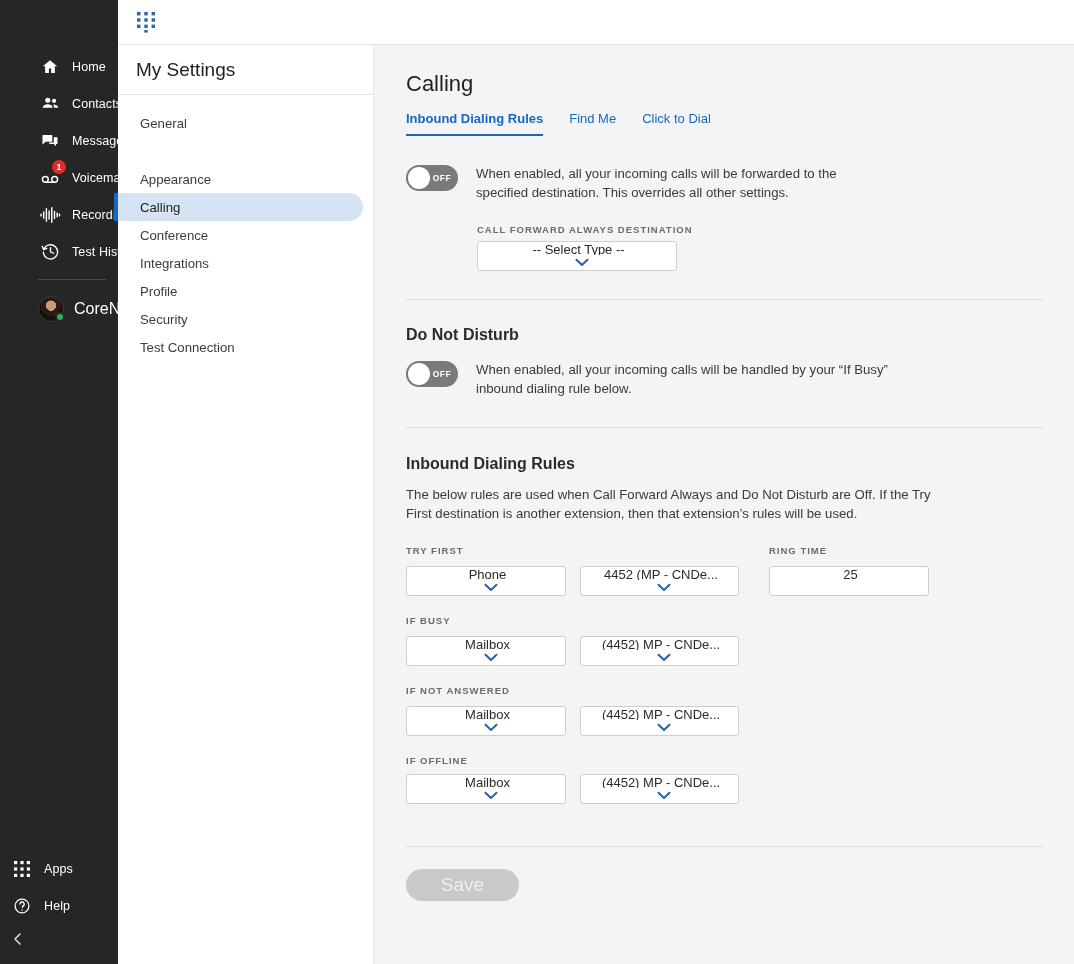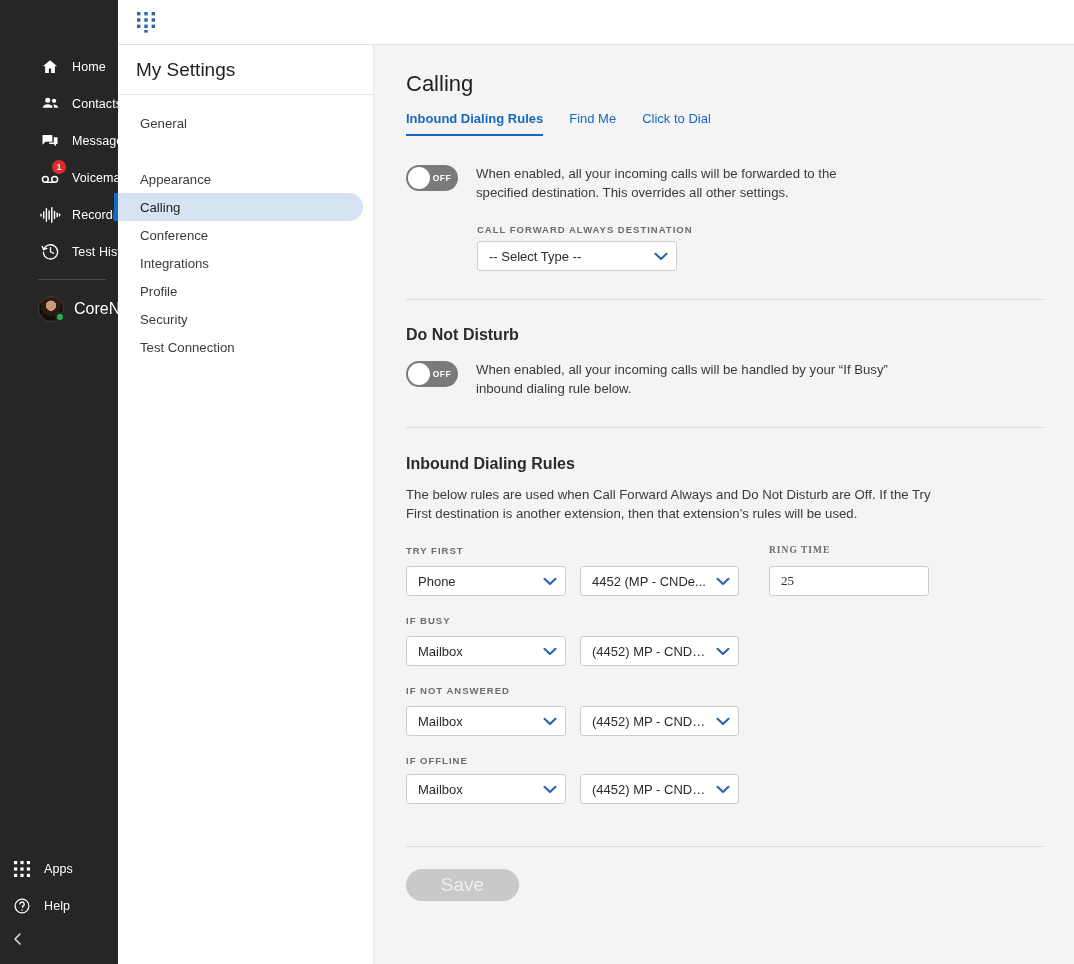--- a/index.html
+++ b/index.html
@@ -233,20 +233,21 @@
     border: 1px solid #cdcdcd;
     border-radius: 3px;
     display: flex; align-items: center;
     padding: 0 8px 0 11px;
     font-size: 13px;
     color: #2b2b2b;
     cursor: pointer;
     position: relative;
     white-space: nowrap;
     overflow: hidden;
+    flex-direction: column;
   }
   .sel .v { flex: 1 1 auto; overflow: hidden; text-overflow: ellipsis; }
   .chev { flex: 0 0 14px; margin-left: 6px; display: block; }
   .txt { cursor: text; }
 
   .cfa-dest { margin: 22px 0 0 71px; }
   .cfa-dest .sel { width: 200px; }
 
   .divider {
     height: 1px;
@@ -258,21 +259,21 @@
   .sec-desc {
     font-size: 13.2px;
     color: #3a3a3a;
     line-height: 19px;
     margin: -8px 0 22px 0;
     max-width: 545px;
   }
   .rule-row { display: flex; gap: 14px; margin-bottom: 19px; }
   .col-type { width: 160px; }
   .col-dest { width: 159px; }
-  .col-ring { width: 160px; font-family: Liberation Serif, serif; }
+  .col-ring { width: 160px; }
   .rule-row .sel, .rule-row .txt { width: 100%; }
 
   .save-wrap { margin-top: 22px; }
   .save-btn {
     width: 113px; height: 32px;
     border-radius: 16px;
     background: #c9c9c9;
     color: #eeeeee;
     border: none;
     font-size: 19px;

